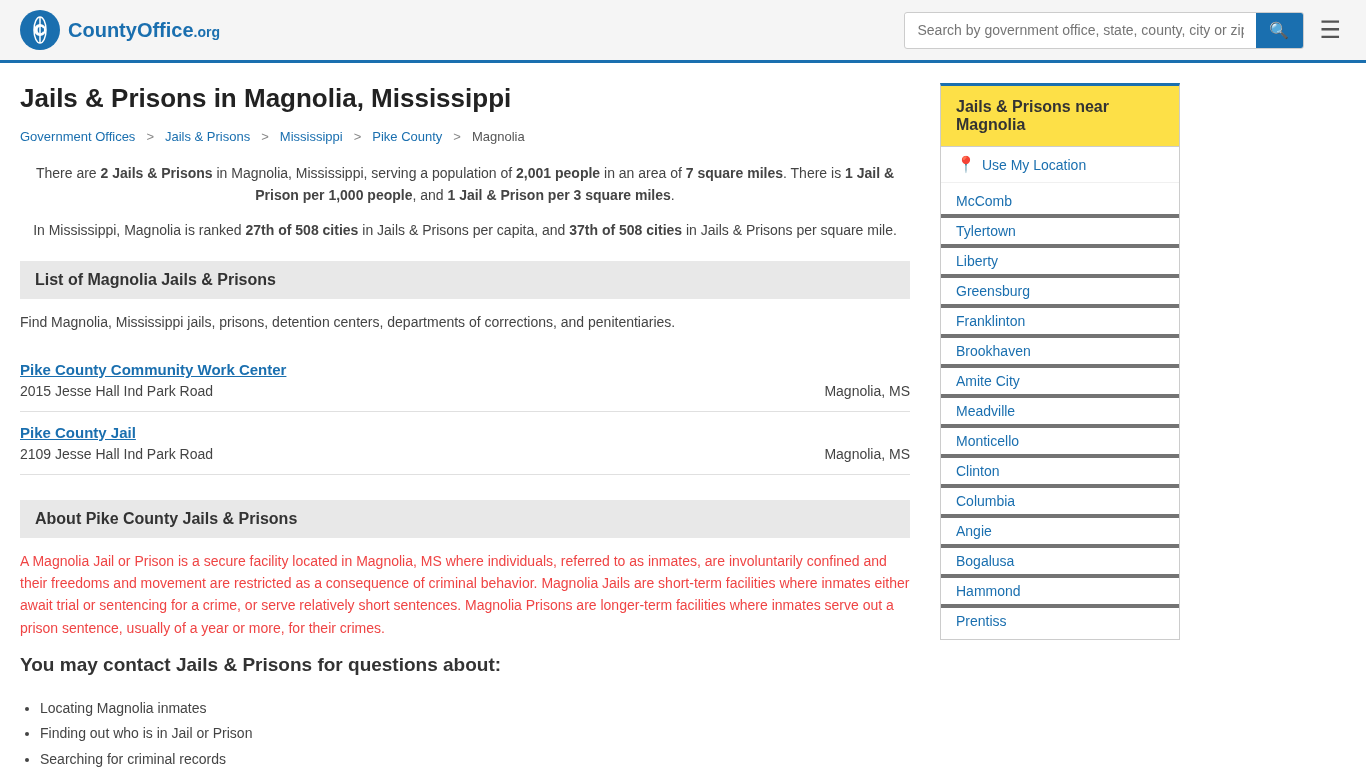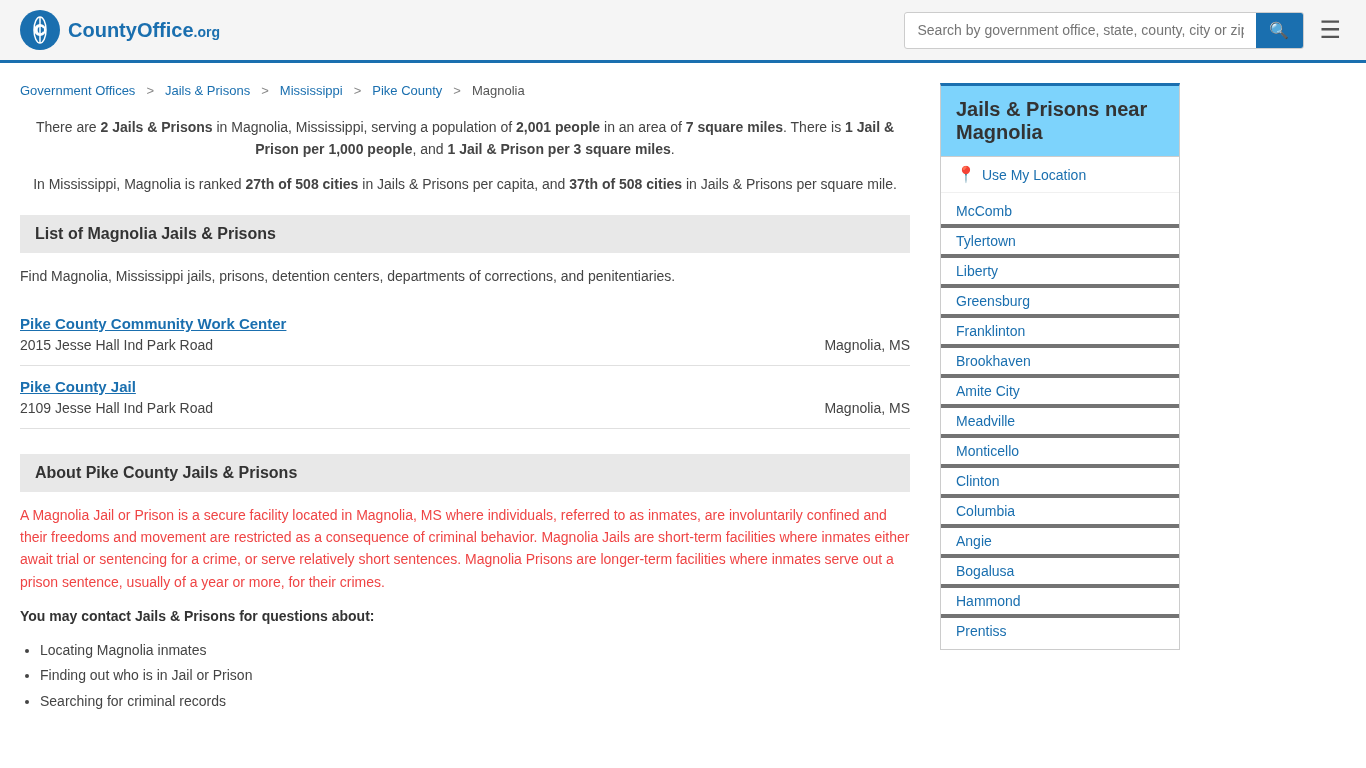--- a/index.html
+++ b/index.html
@@ -173,43 +173,43 @@
 
     .about-text {
       font-size: 14px;
       color: #ef4444;
       line-height: 1.6;
       margin-bottom: 15px;
     }
 
     .contact-label {
       font-weight: bold;
-      font-size: 14px;
-      margin-bottom: 14px;
+      font-size: 19px;
+      margin-bottom: 20px;
     }
 
     .contact-list {
       padding-left: 20px;
     }
     .contact-list li {
       font-size: 14px;
       color: #444;
       line-height: 1.8;
     }
 
     
     .sidebar {
       width: 240px;
       flex-shrink: 0;
     }
 
     .sidebar-title {
-      background: #7dd3fc;
+      background: #fde047;
       padding: 12px 15px;
-      font-size: 20px;
+      font-size: 16px;
       font-weight: bold;
       color: #333;
       margin-bottom: 0;
       border-bottom: 1px solid #ccc;
     }
 
     .sidebar-links {
       list-style: none;
       padding: 5px 0;
     }
@@ -270,20 +270,21 @@
       <button class="search-btn">🔍</button>
     </div>
     <div class="menu-icon">☰</div>
   </div>
 </div>
 
 <div class="main-container">
 
   <div class="content">
 
+    <h1 class="page-title">Jails &amp; Prisons in Magnolia, Mississippi</h1>
 
     <nav class="breadcrumb">
       <a href="#">Government Offices</a>
       <span class="sep">&gt;</span>
       <a href="#">Jails &amp; Prisons</a>
       <span class="sep">&gt;</span>
       <a href="#">Mississippi</a>
       <span class="sep">&gt;</span>
       <a href="#">Pike County</a>
       <span class="sep">&gt;</span>

